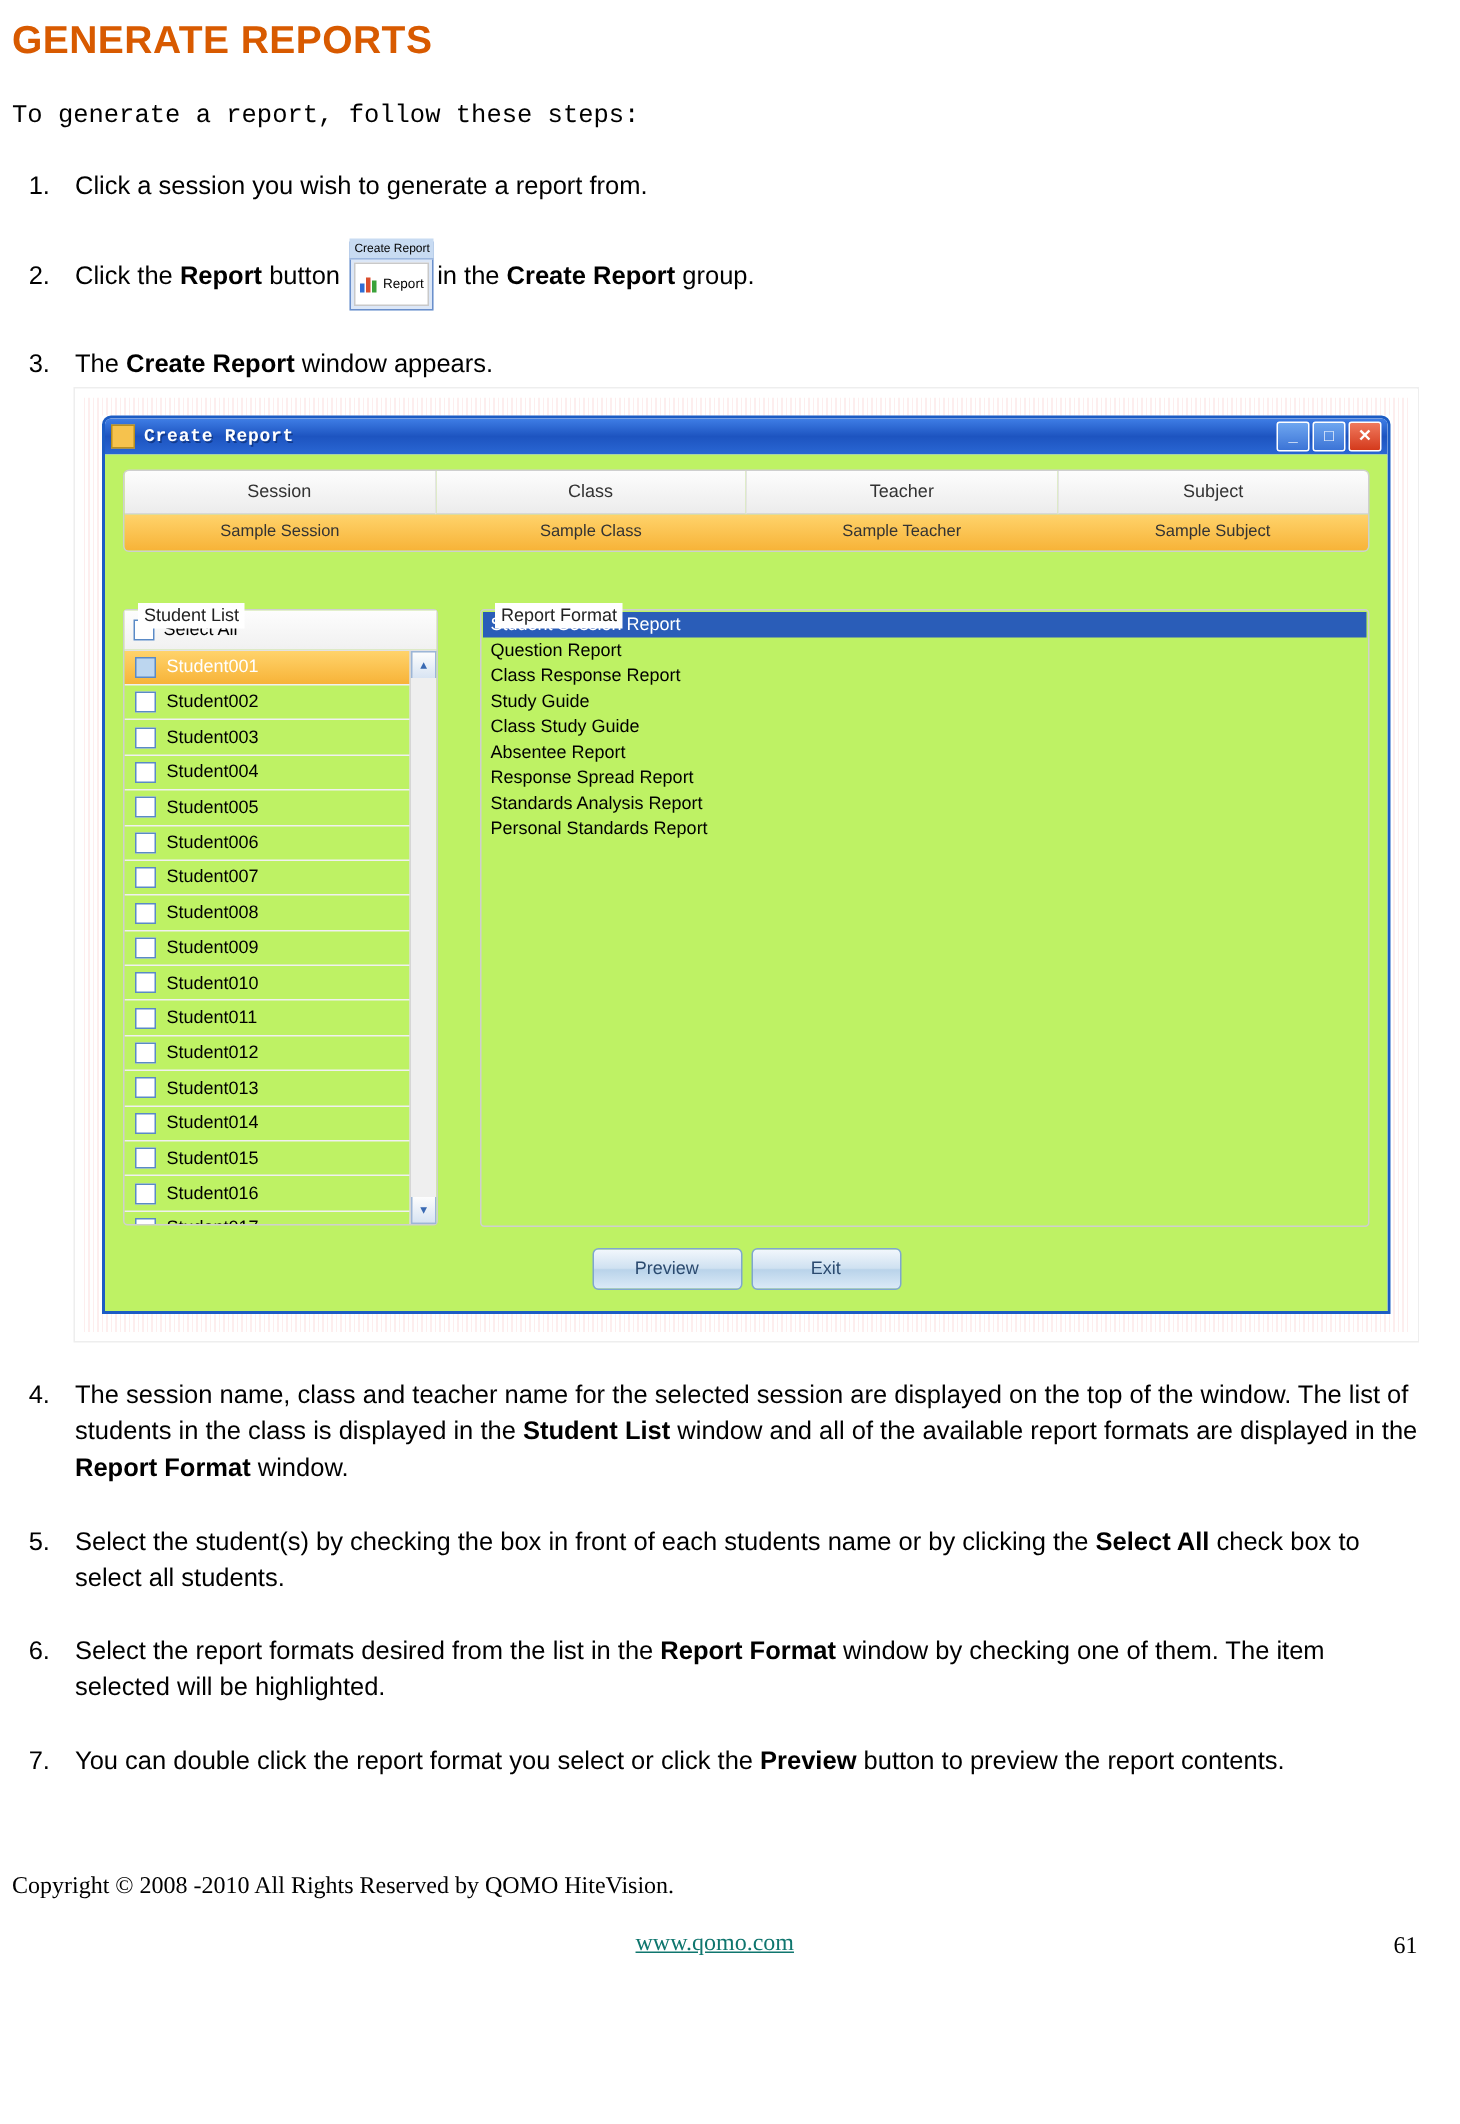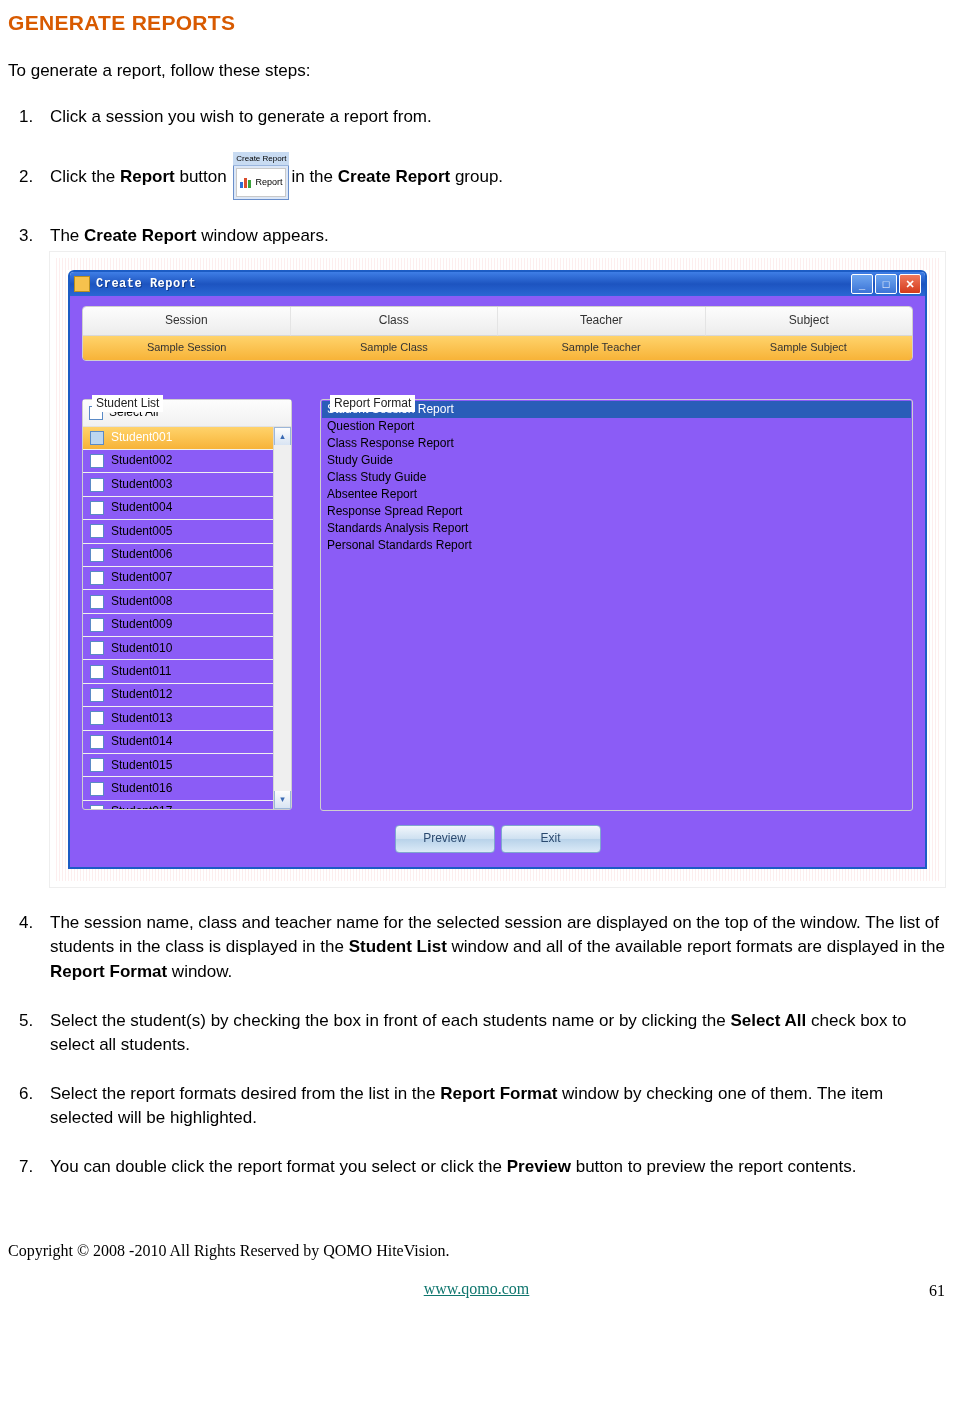--- a/index.html
+++ b/index.html
@@ -7,26 +7,27 @@
     font-size: 17px;
     color: #000;
     margin: 0;
     padding: 8px 28px 20px 8px;
     width: 937px;
     line-height: 1.4;
   }
   h2.gen-title {
     color: #d85a00;
     font-weight: bold;
-    font-size: 21px;
+    font-size: 26px;
     margin: 0 0 22px 0;
     letter-spacing: 0.3px;
   }
   p.intro {
     margin: 0 0 22px 0;
+    font-family: Liberation Mono, monospace;
   }
   ol.steps {
     margin: 0 0 0 30px;
     padding: 0;
     list-style-type: decimal;
   }
   ol.steps > li {
     margin-bottom: 24px;
     padding-left: 12px;
     line-height: 1.45;
@@ -118,21 +119,21 @@
   .winctl {
     width: 20px; height: 18px;
     margin-left: 2px;
     border: 1px solid #fff;
     border-radius: 2px;
     display: flex; align-items: center; justify-content: center;
     font-size: 11px; font-weight: bold;
   }
   .winctl.min, .winctl.max { background: linear-gradient(#6ea6f0, #3c74d6); color: #fff; }
   .winctl.close { background: linear-gradient(#f07a5e, #d43a1c); color: #fff; }
-  .win-body { background: #8b5cf6; padding: 10px 12px 14px 12px; }
+  .win-body { background: #bef264; padding: 10px 12px 14px 12px; }
 
   .info-header {
     border: 1px solid #cfcfcf;
     border-radius: 4px;
     overflow: hidden;
   }
   .info-row { display: flex; }
   .info-cell {
     flex: 1;
     text-align: center;

